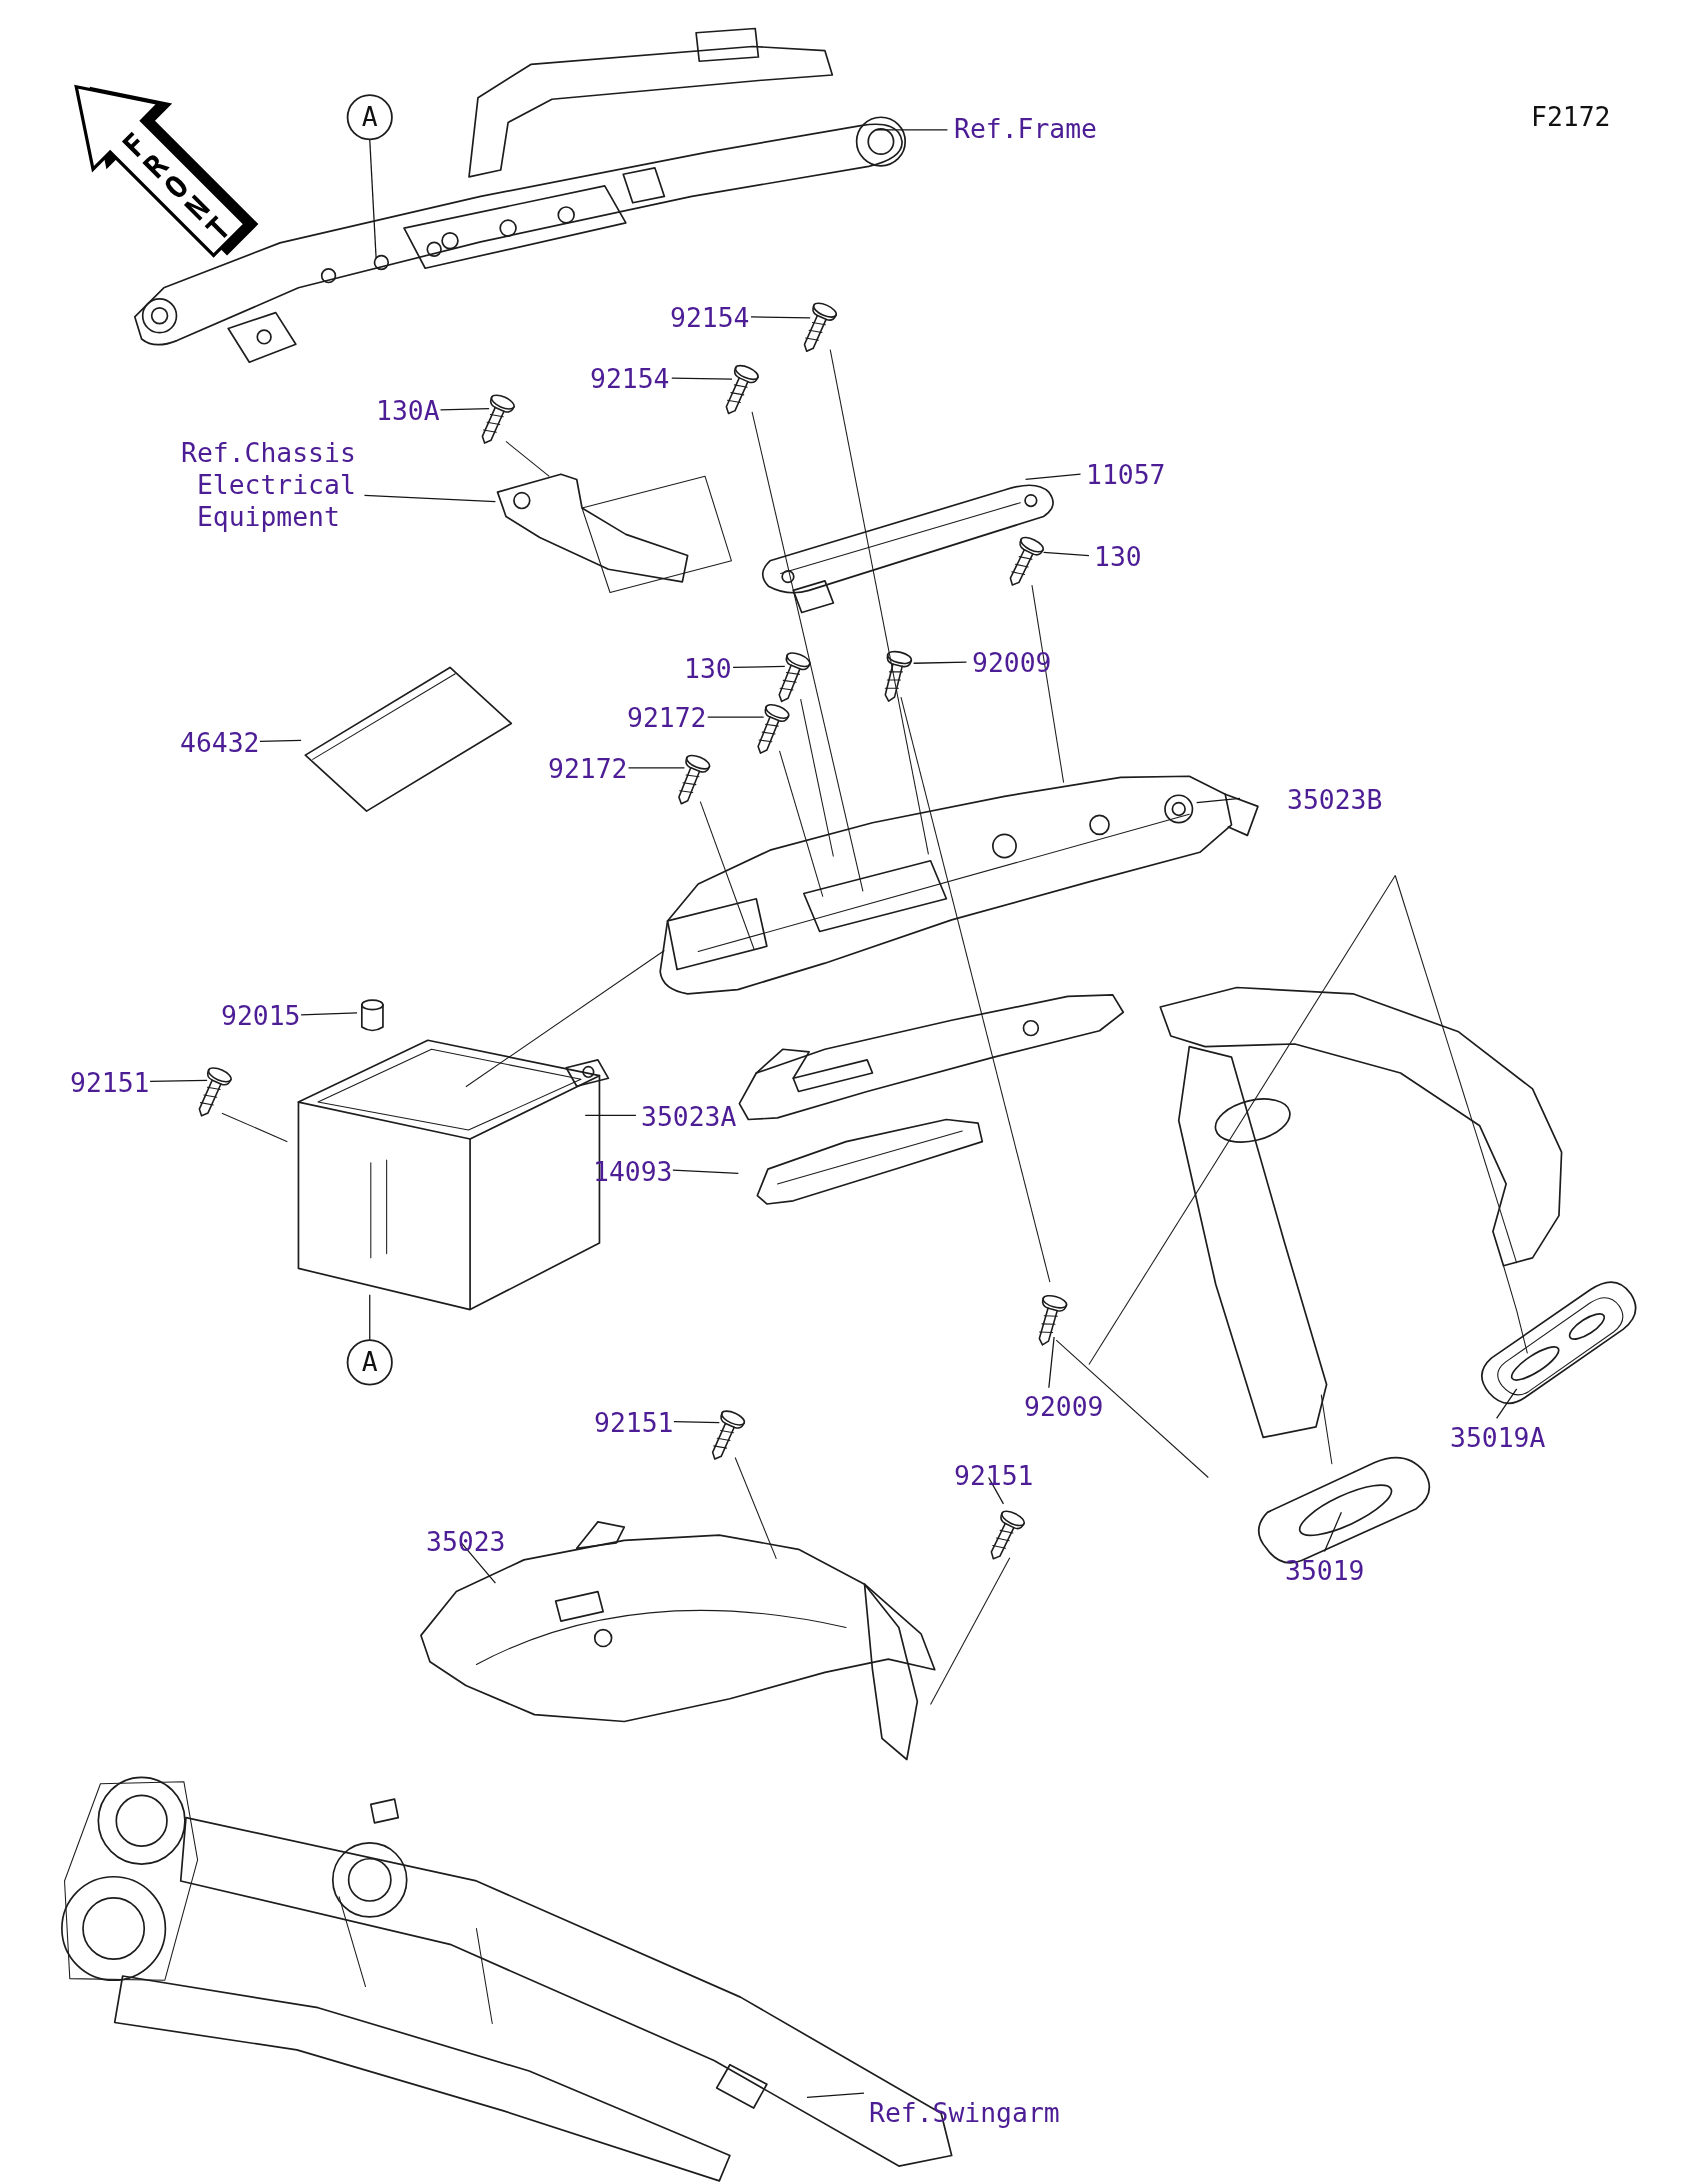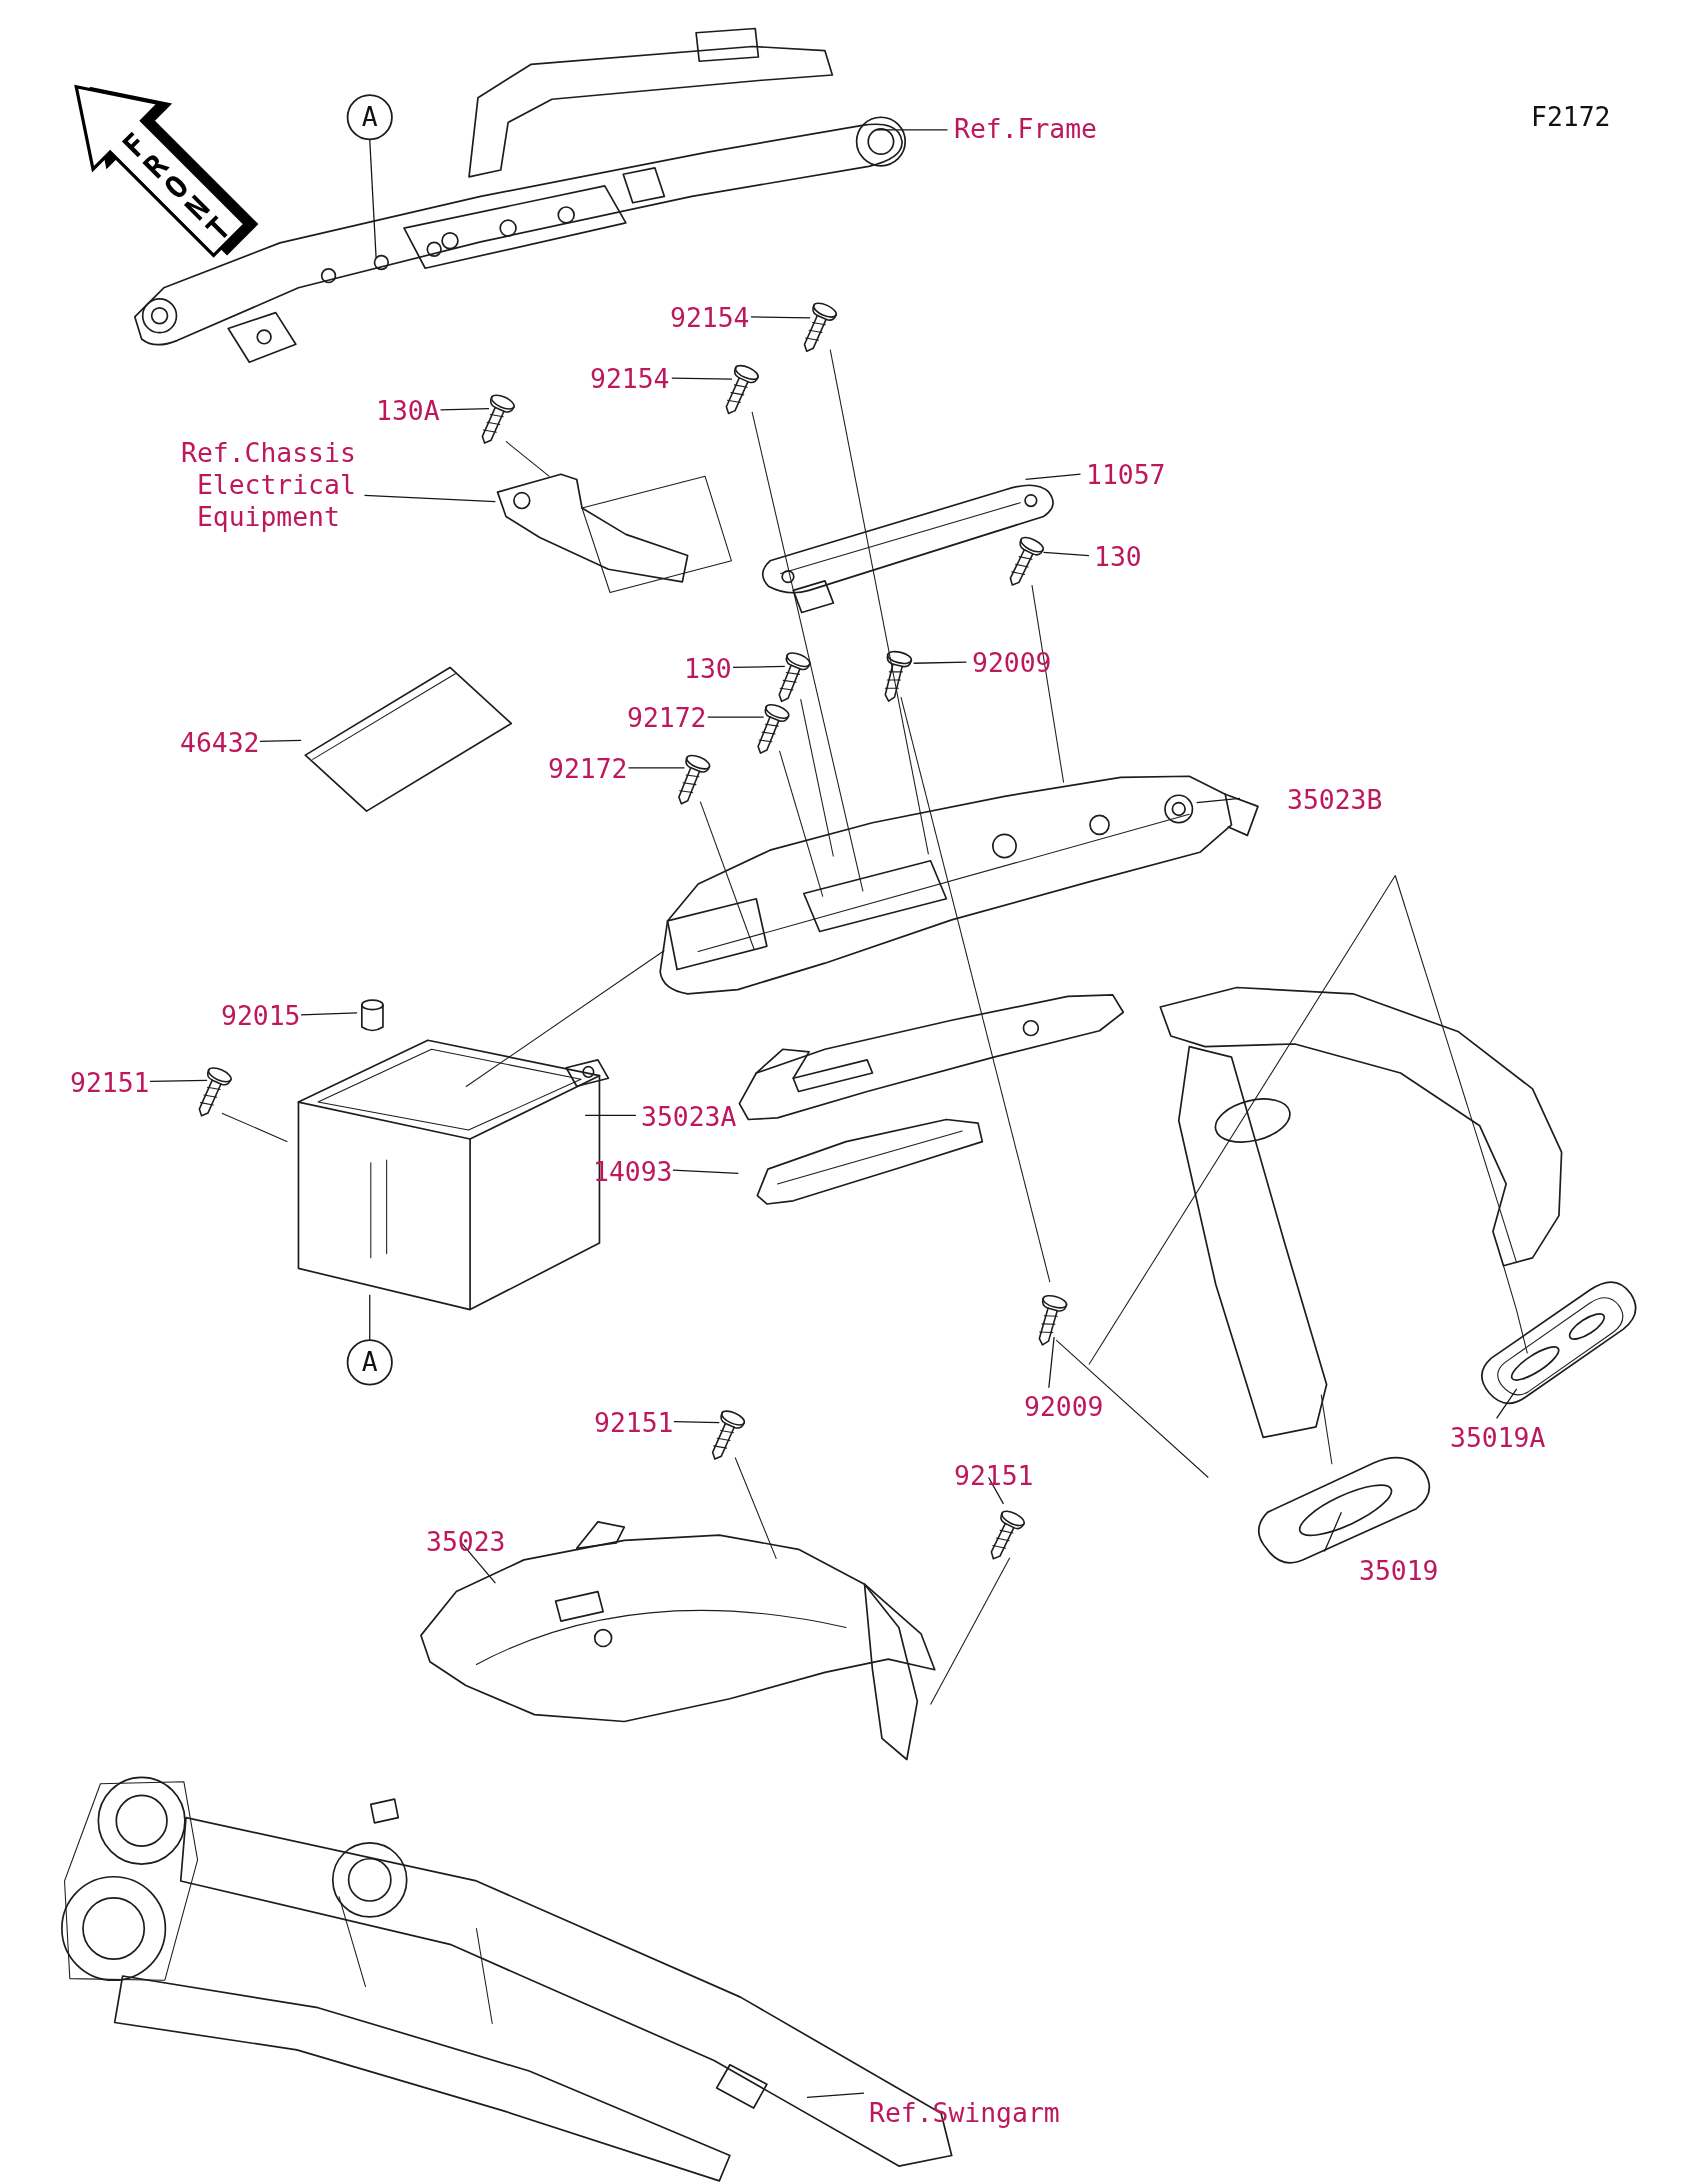--- a/index.html
+++ b/index.html
@@ -56,21 +56,21 @@
   }
   .callout text {
     fill: #111111;
     font-family: "DejaVu Sans Mono", monospace;
     font-size: 50px;
   }
   .label {
     position: absolute;
     font-size: 26.4px;
     line-height: 32px;
-    color: #be185d;
+    color: #4c1d95;
     white-space: pre;
   }
   .figure-code {
     position: absolute;
     left: 1531px;
     top: 53px;
     font-size: 26.4px;
     color: #111111;
     margin-top: 48px;
   }
@@ -368,18 +368,18 @@
       <div class="label" style="left: 1245px; top: 784px; margin-left: 42px;">35023B</div>
       <div class="label" style="left: 221px; top: 1000px;">92015</div>
       <div class="label" style="left: 70px; top: 1067px;">92151</div>
       <div class="label" style="left: 641px; top: 1101px;">35023A</div>
       <div class="label" style="left: 593px; top: 1156px;">14093</div>
       <div class="label" style="left: 1024px; top: 1391px;">92009</div>
       <div class="label" style="left: 1450px; top: 1422px;">35019A</div>
       <div class="label" style="left: 594px; top: 1407px;">92151</div>
       <div class="label" style="left: 954px; top: 1460px;">92151</div>
       <div class="label" style="left: 419px; top: 1526px; margin-left: 7px;">35023</div>
-      <div class="label" style="left: 1359px; top: 1555px; text-align: center;">35019</div>
+      <div class="label" style="left: 1285px; top: 1555px; text-align: center;">35019</div>
       <div class="label" style="left: 869px; top: 2079px; margin-top: 18px;">Ref.Swingarm</div>
     </div>
 
 </div>
 
 
 </body></html>

